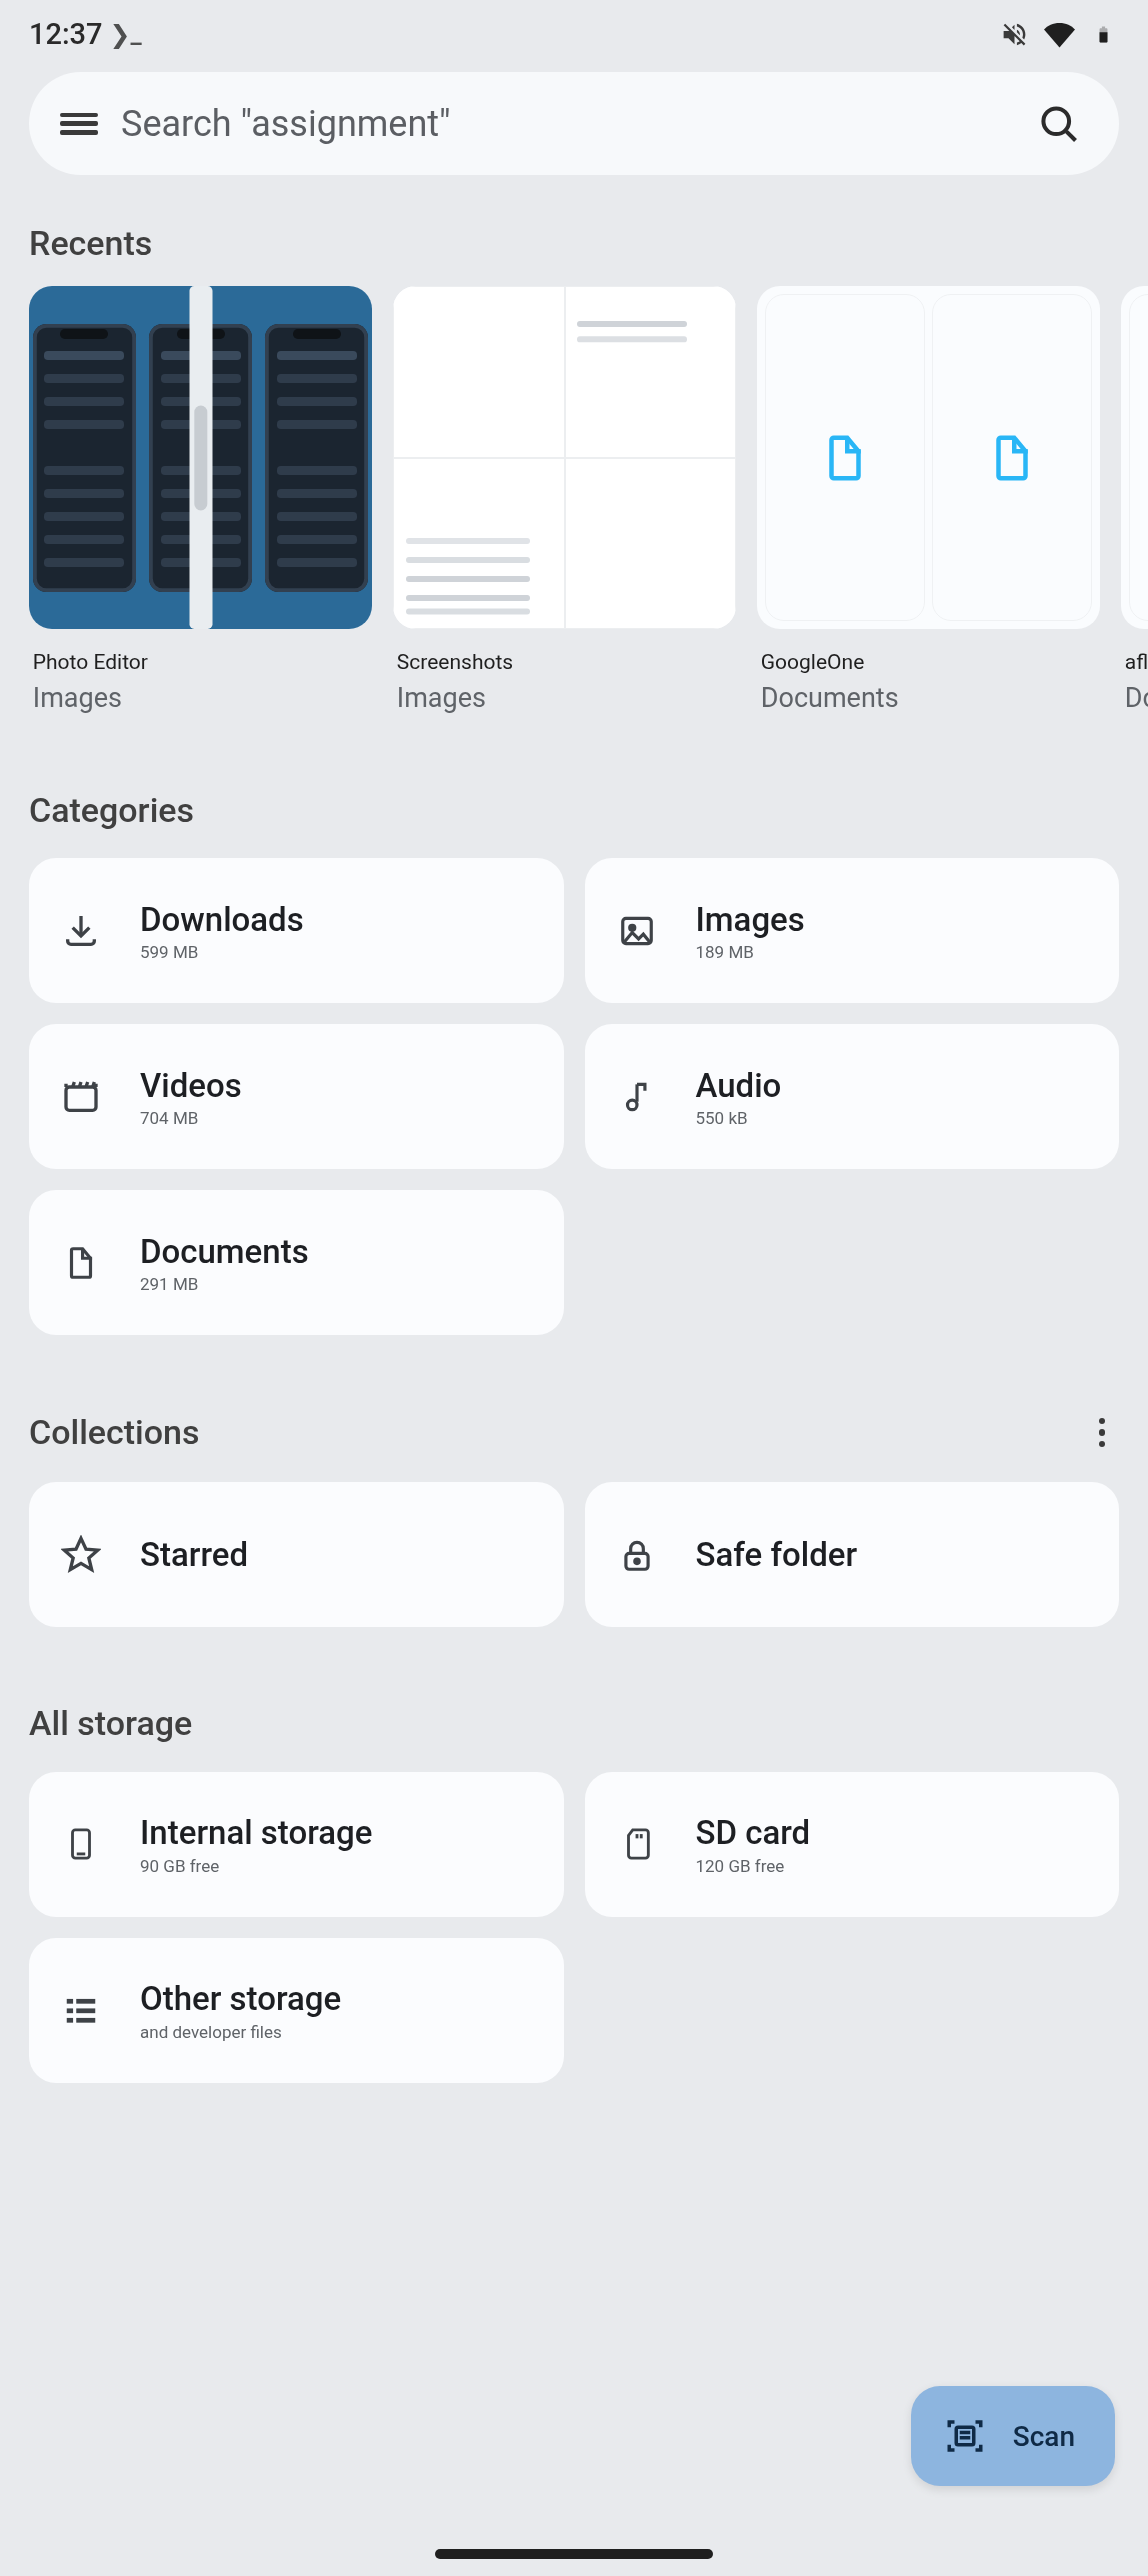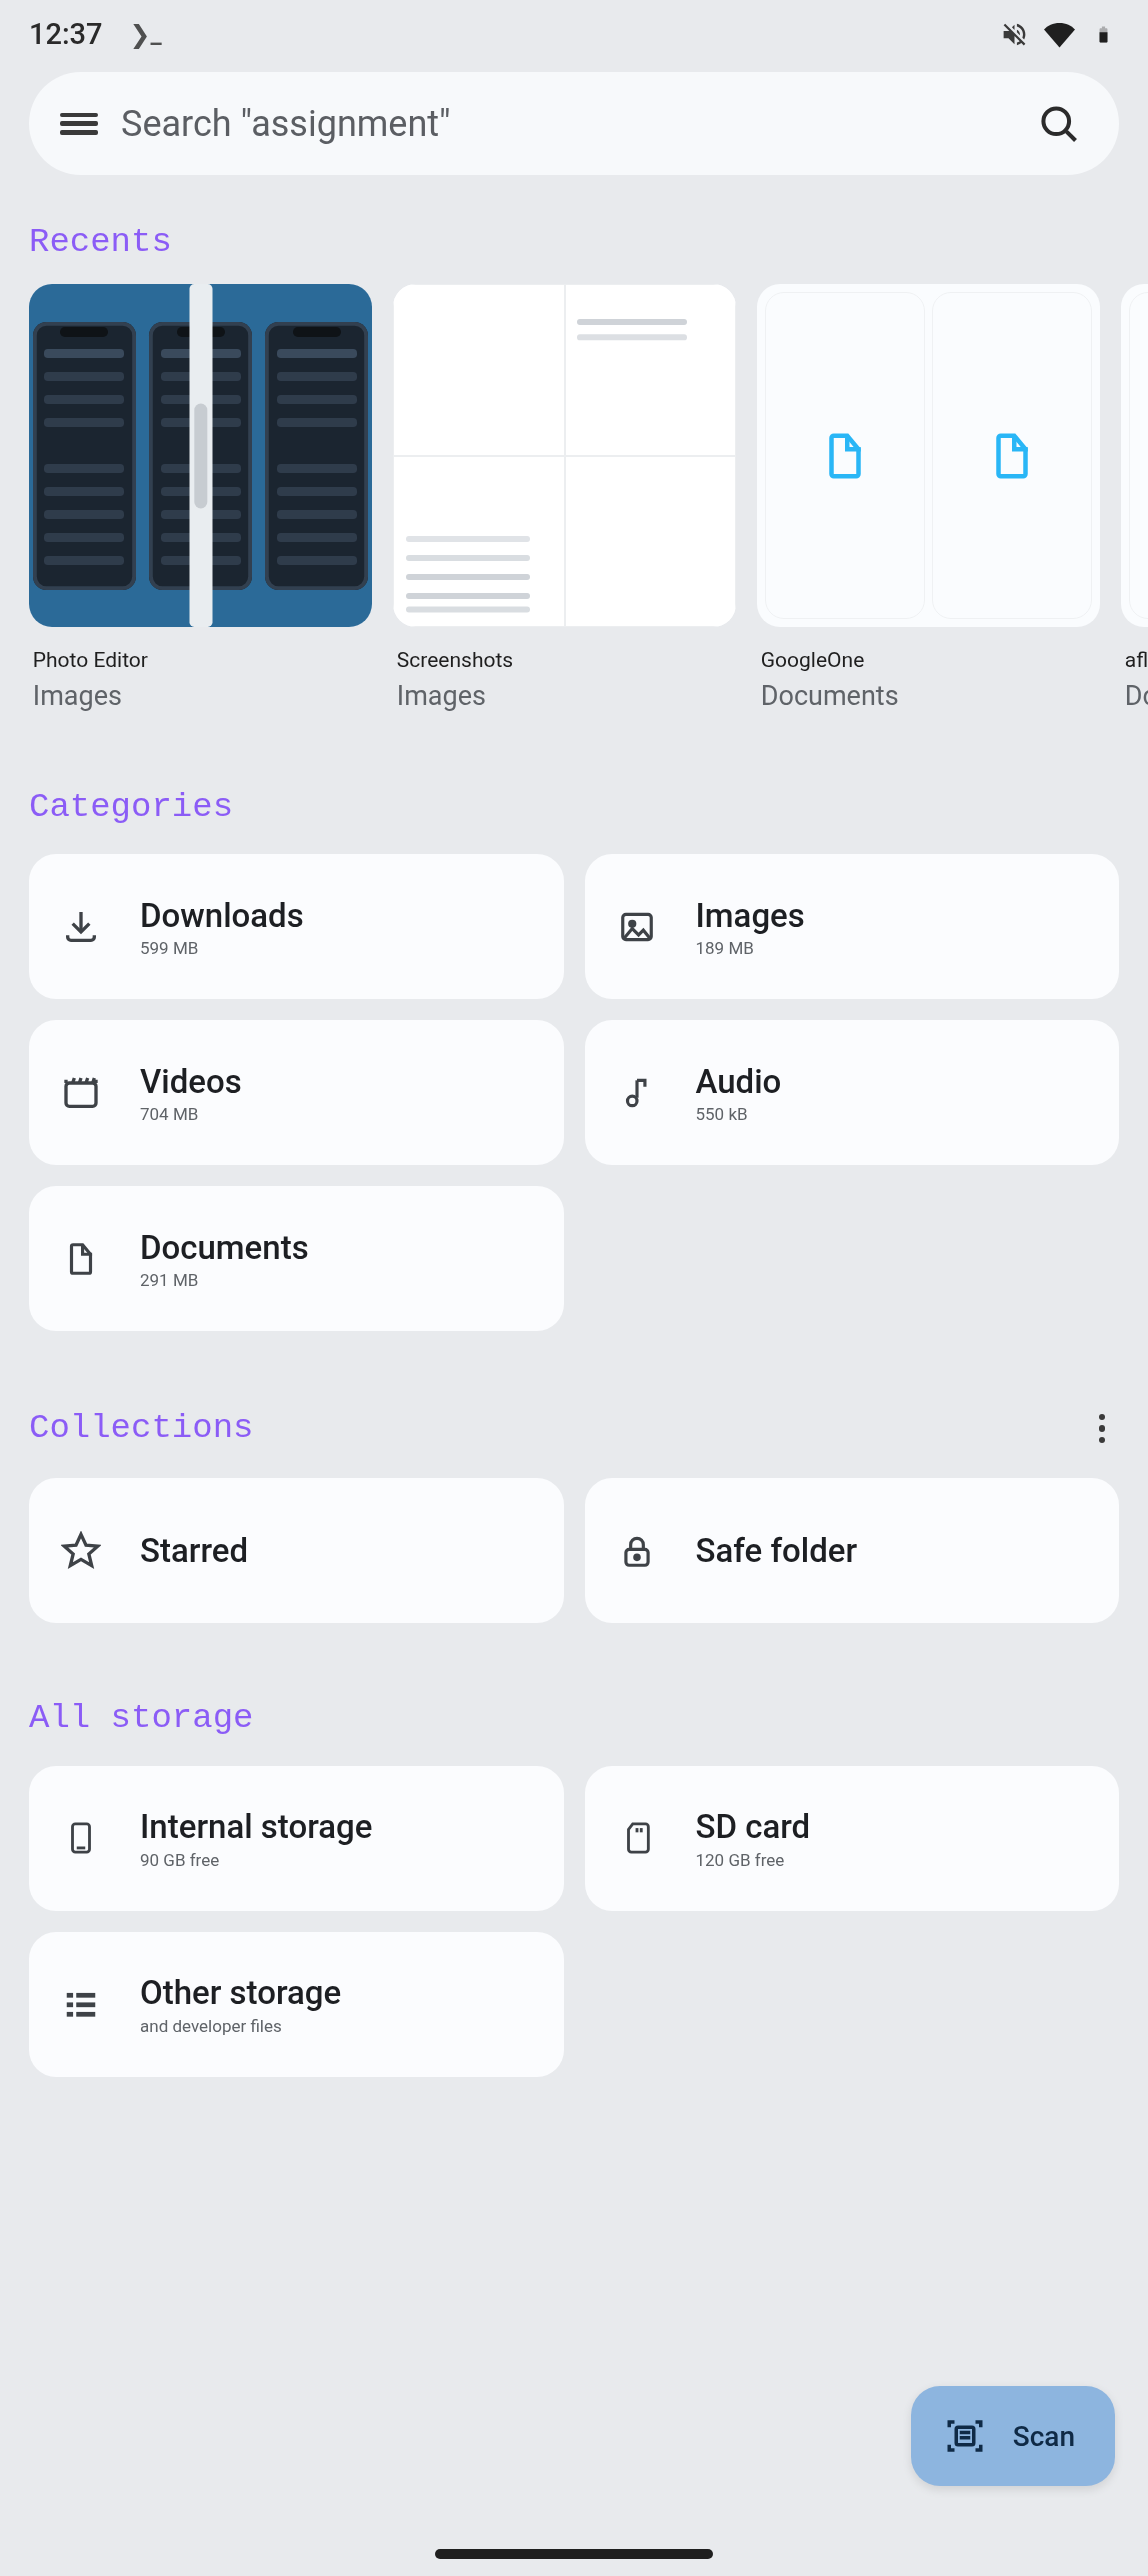--- a/index.html
+++ b/index.html
@@ -15,21 +15,21 @@
   
   .status-bar {
     display: flex;
     justify-content: space-between;
     align-items: center;
     padding: 17px 29px 9.6px 29px;
     font-size: 29px;
     font-weight: 500;
     color: #2a2a2a;
   }
-  .status-left { display: flex; align-items: center; gap: 27px; }
+  .status-left { display: flex; align-items: center; gap: 7px; }
   .status-right { display: flex; align-items: center; gap: 13.4px; }
   .status-icon { width: 31px; height: 31px; display:flex; align-items:center; justify-content:center;}
 
   
   .search-wrap { padding: 11.5px 29px 29px 29px; }
   .search-bar {
     background: #f7f9fb;
     border-radius: 57px;
     height: 103px;
     display: flex;
@@ -39,26 +39,25 @@
   }
   .hamburger { width: 42px; height: 42px; display:flex; flex-direction:column; justify-content:space-around; padding:7.7px 1.9px;}
   .hamburger span { display:block; height:4.3px; background:#3a3a3a; border-radius:1.9px;}
   .search-text { flex:1; font-size: 36px; color:#5b5e63; }
   .magnifier { width: 44px; height: 44px; }
 
   
   .section-header {
     font-size: 34px;
     font-weight: 500;
-    color: #8b5cf6;
+    color: #404040;
     padding: 19px 25px 23px 29px;
     display:flex;
     align-items:center;
     justify-content:space-between;
-    font-family:Liberation Mono, monospace;
   }
   .section-header .more-dots { width:42px; height:42px; display:flex; flex-direction:column; align-items:center; justify-content:center; gap:4.8px;}
   .section-header .more-dots span { width:6.7px; height:6.7px; background:#3a3a3a; border-radius:50%; }
 
   
   .recents-row {
     display: flex;
     gap: 21px;
     padding: 0 0 0 29px;
     overflow: hidden;

